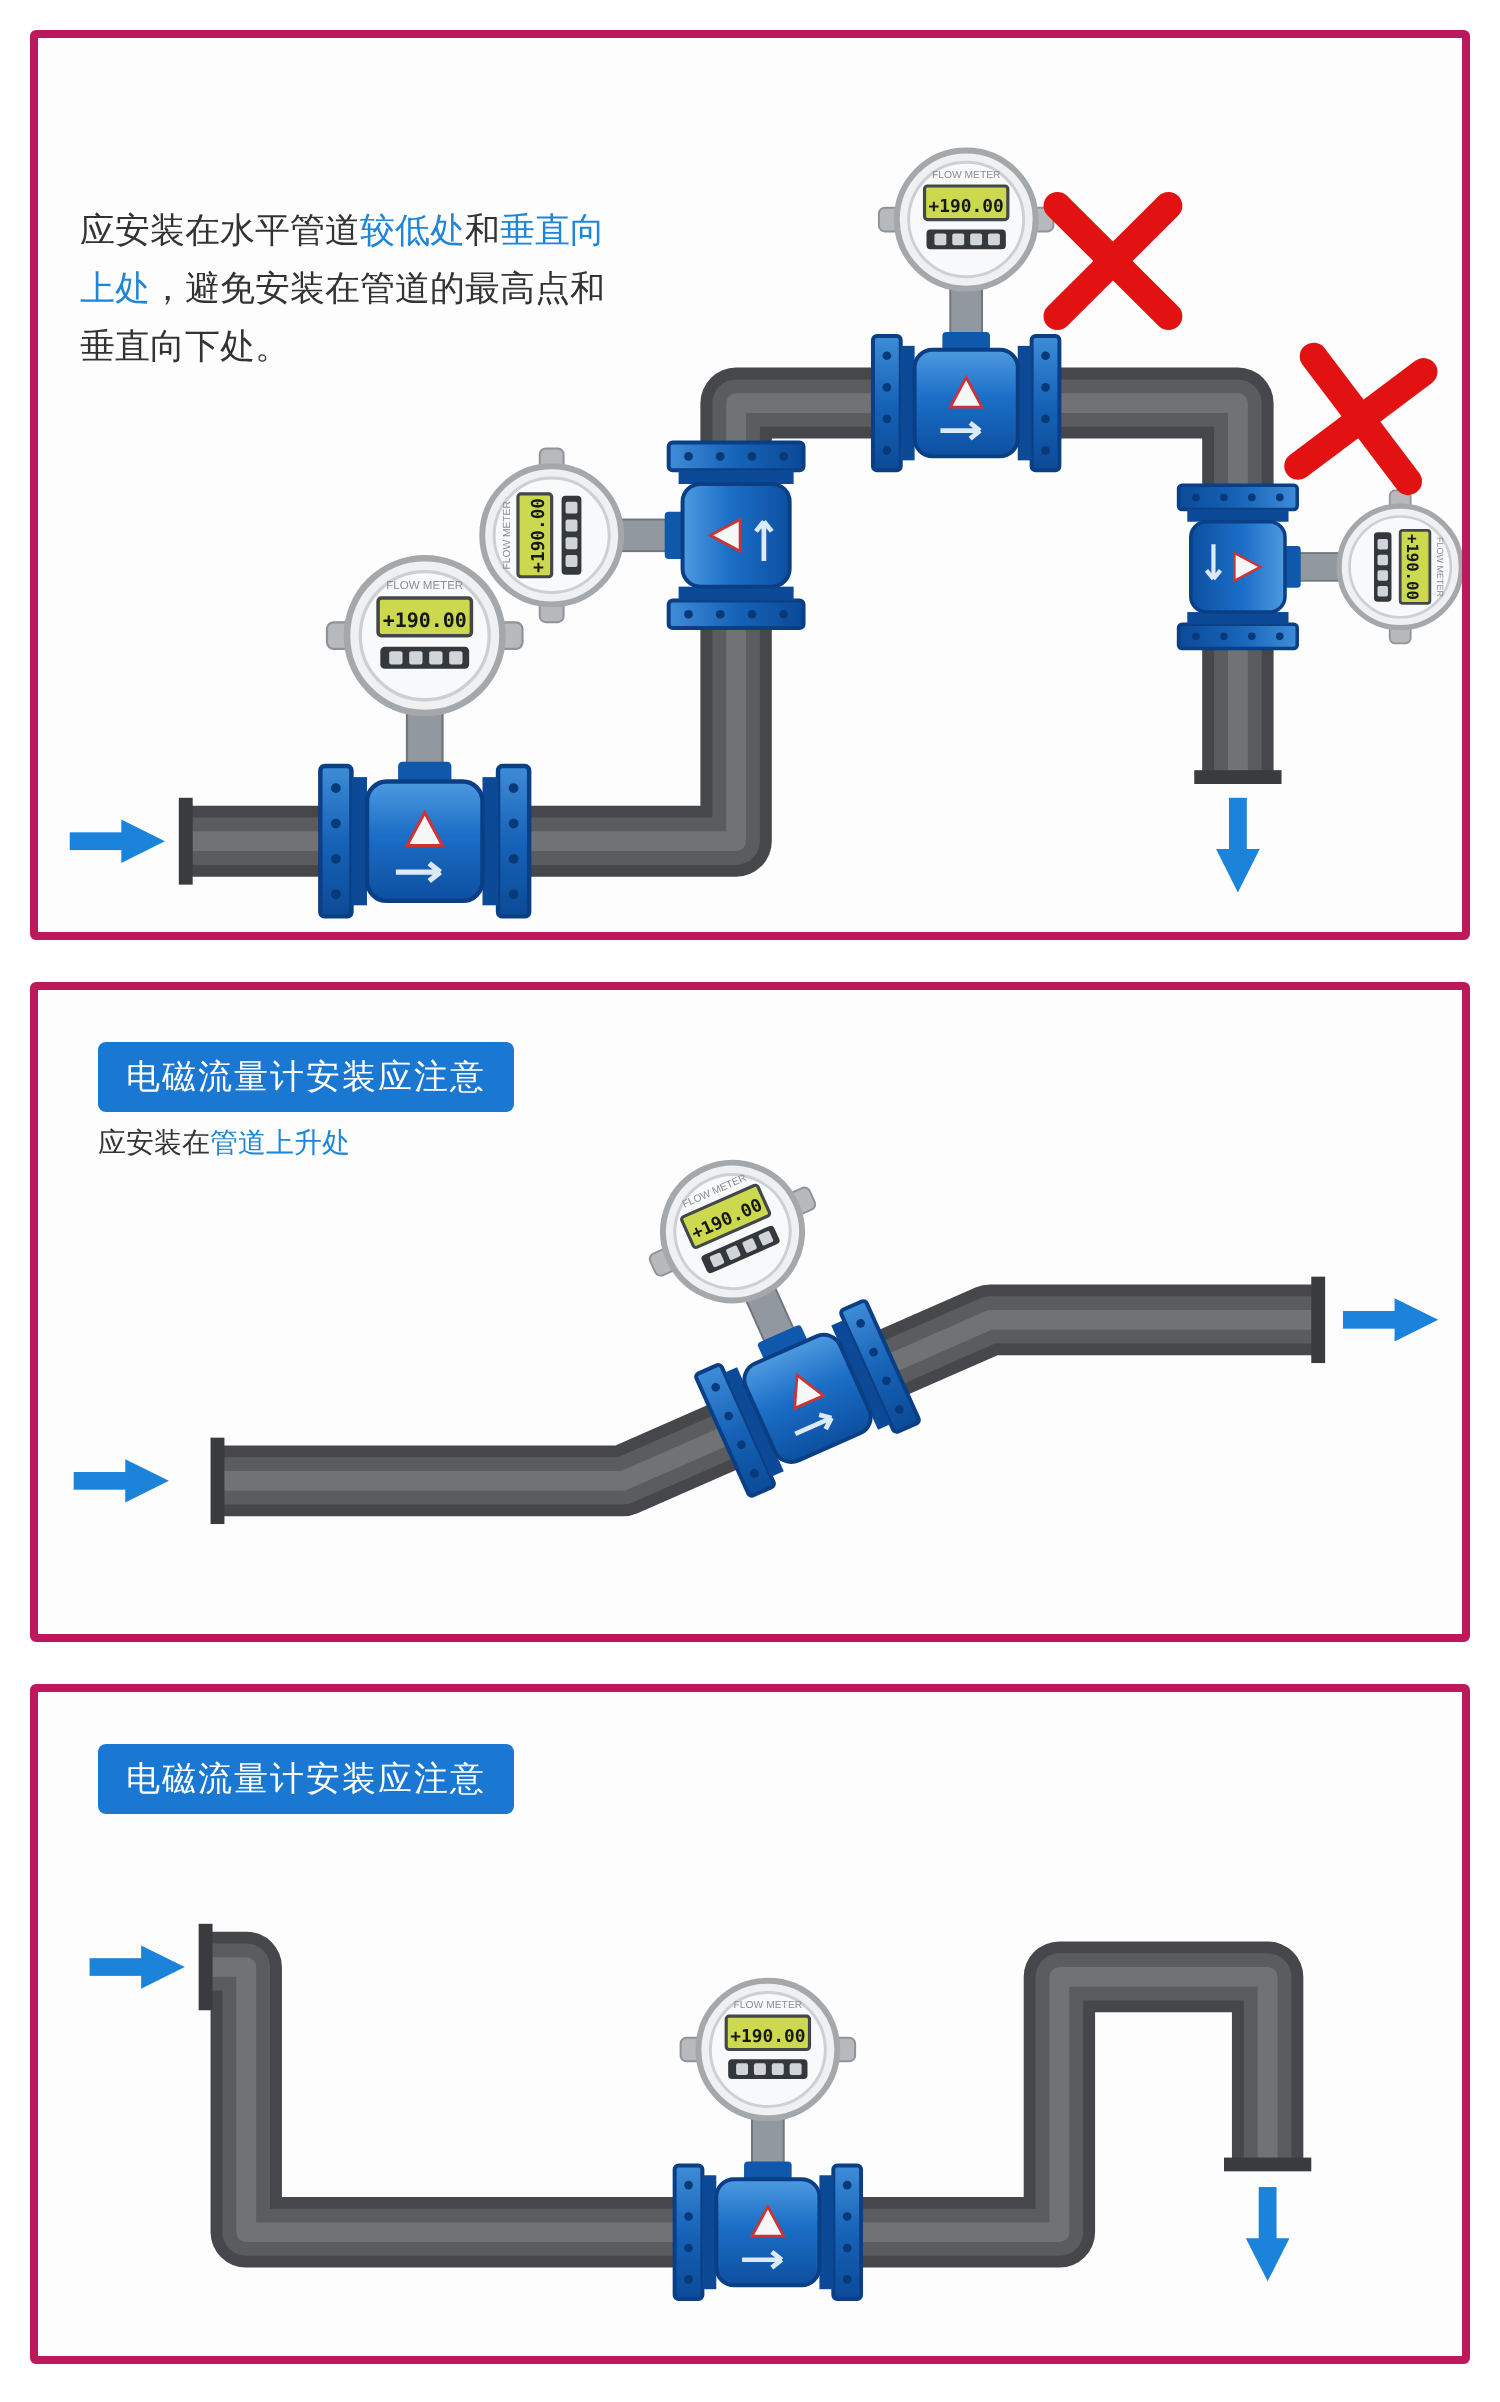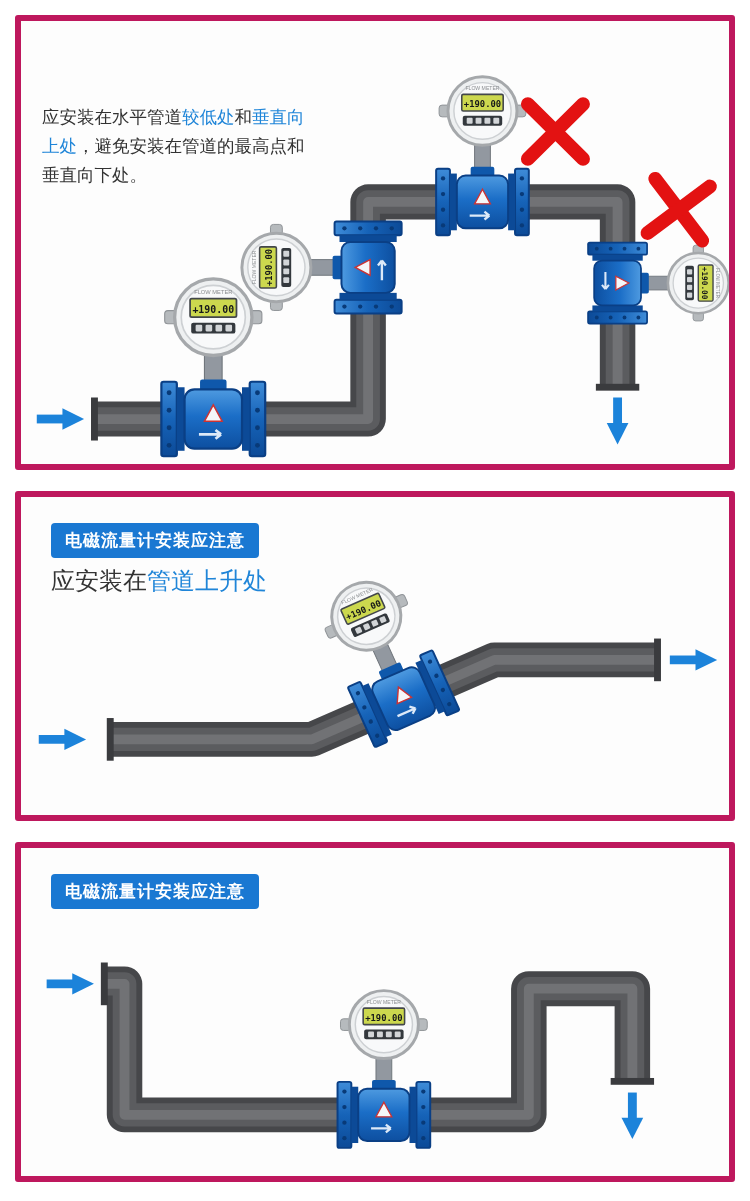--- a/index.html
+++ b/index.html
@@ -5,44 +5,44 @@
   * { margin:0; padding:0; box-sizing:border-box; }
   html, body { background:#ffffff; }
   body {
     width:750px; height:1201px;
     font-family:"Liberation Sans","DejaVu Sans",sans-serif;
     color:#333;
   }
   .page { padding:15px; }
   .panel {
     position:relative;
-    border:6px solid #be185d;
+    border:4px solid #be185d;
     border-radius:3px;
     background:#fdfdfd;
     overflow:hidden;
     margin-bottom:21px;
   }
   .panel-1 { height:455px; }
   .panel-2 { height:330px; }
   .panel-3 { height:340px; }
   .diagram { position:absolute; left:0; top:0; width:100%; height:100%; display:block; }
   .note-block {
     position:absolute; left:21px; top:82px; width:268px;
     font-size:17.5px; line-height:1.67; color:#333; z-index:2;
   }
   .hl { color:#1f85d8; }
   .badge {
     position:absolute; left:30px; top:26px;
     background:#1a78d2; color:#fff;
-    font-size:17px; font-weight:bold; letter-spacing:1px;
+    font-size:17px; font-weight:normal; letter-spacing:1px;
     padding:6px 14px; border-radius:4px; z-index:2;
   }
   .caption {
     position:absolute; left:30px; top:68px;
-    font-size:24px; color:#333; z-index:2;
+    font-size:14px; color:#333; z-index:2;
   }
   .defs-holder { position:absolute; width:0; height:0; overflow:hidden; }
 </style>
 </head>
 <body>
 
 <svg class="defs-holder" aria-hidden="true">
   <defs>
     <linearGradient id="gBody" x1="0" y1="0" x2="0" y2="1">
       <stop offset="0" stop-color="#4e9ae0"></stop>

